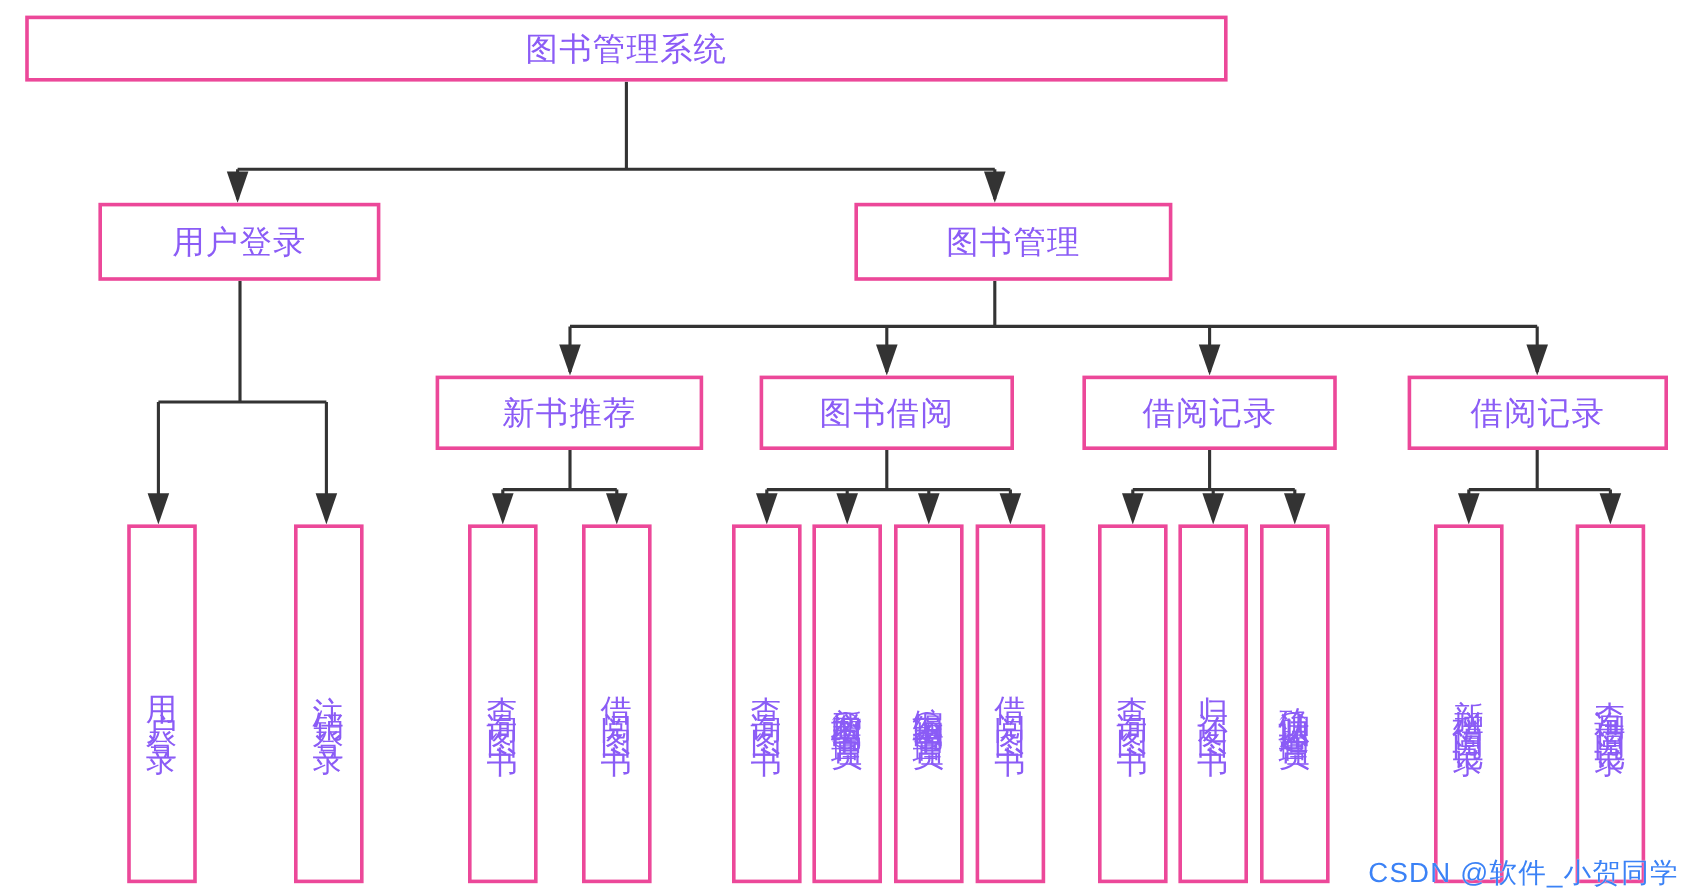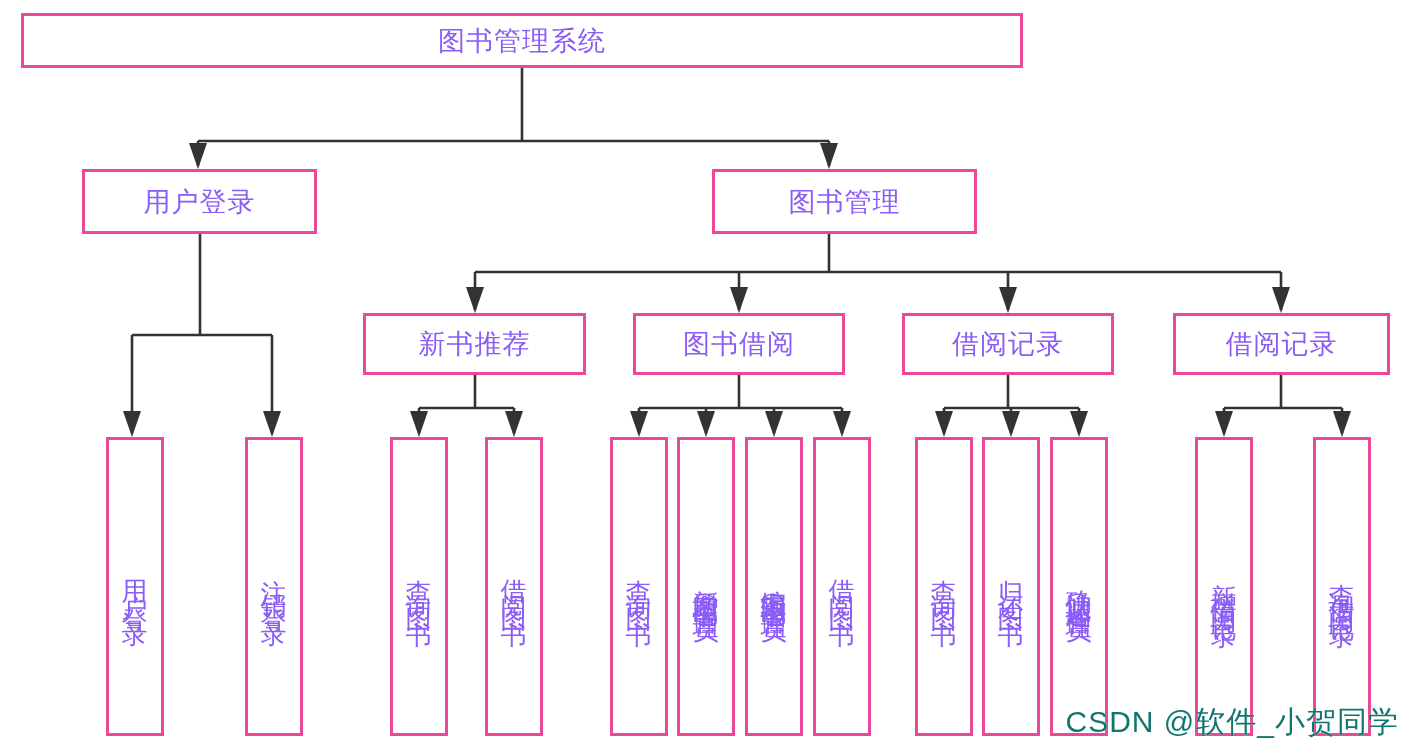--- a/index.html
+++ b/index.html
@@ -22,21 +22,21 @@
   }
   .vtext{
     writing-mode:vertical-rl;text-orientation:mixed;
     font-size:26px;letter-spacing:14px;line-height:1;
     display:block;white-space:nowrap;
   }
   .vt-med{letter-spacing:8px;}
   .vt-tight{letter-spacing:4px;}
   .watermark{
     position:absolute;right:6px;bottom:4px;
-    font-size:30px;color:#0f766e;letter-spacing:1px;
+    font-size:23px;color:#3b82f6;letter-spacing:1px;
     text-shadow:0 0 1px #ffffff;white-space:nowrap;z-index:5;
   }
 </style>
 </head>
 <body>
 
 <div class="canvas">
 
   <svg class="wires" width="1405" height="747" viewBox="0 0 1405 747">
     <g stroke="#333333" stroke-width="2.6" fill="none">

